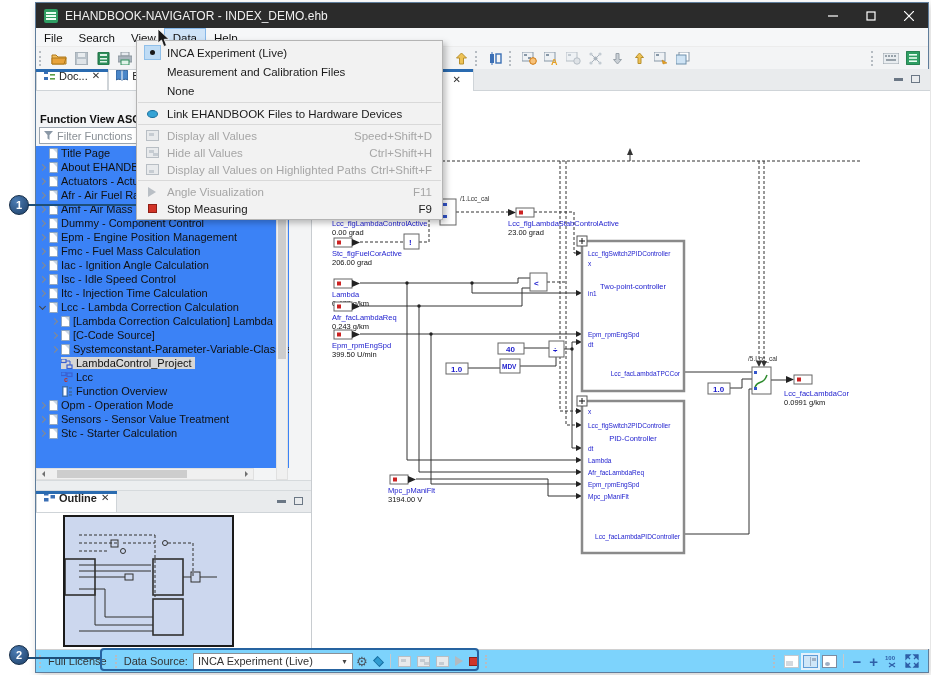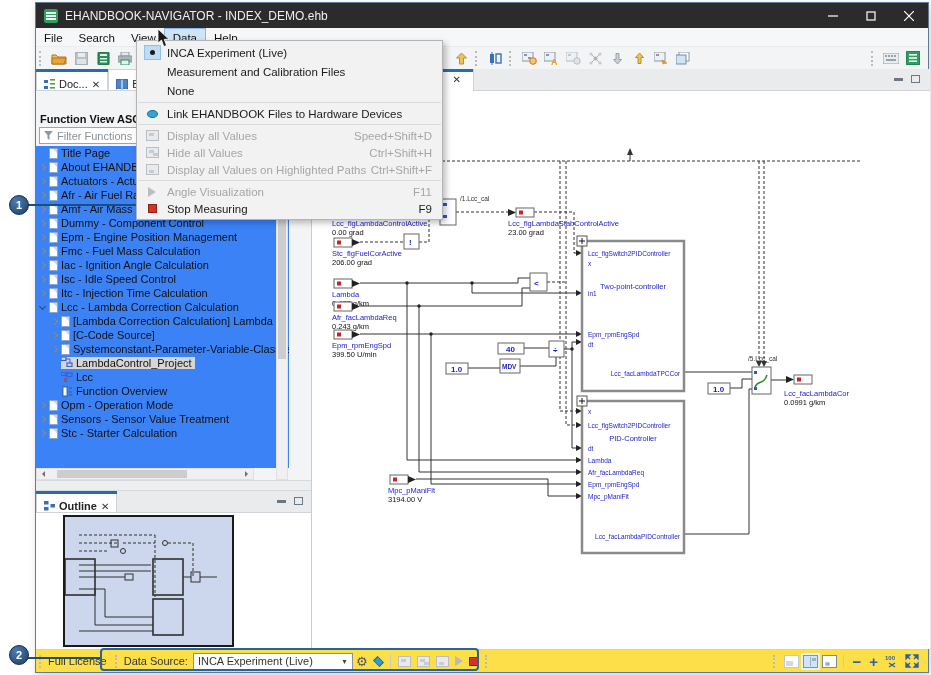--- a/index.html
+++ b/index.html
@@ -21,21 +21,21 @@
   .mb-item.hl { background:#cfe4f8; border:1px solid #86b7e8; padding-top:1px; }
   
   .toolbar { left:0; top:44px; width:100%; height:23px; background:#f3f4f5; border-bottom:1px solid #dcdcdc; display:flex; align-items:center; }
   .tgrip { width:5px; height:15px; border-left:2px dotted #b6bcc2; margin:0 4px 0 3px; }
   .tico { width:20px; height:19px; display:flex; align-items:center; justify-content:center; margin:0 1px; }
   .tspacer { width:292px; }
   .tright { margin-left:auto; display:flex; align-items:center; margin-right:4px; }
   
   .lpanel { left:0; top:66px; width:275px; height:580px; background:#f3f4f5; }
   .tabstrip { left:0; top:0; width:100%; height:22px; background:#e9ebed; border-bottom:1px solid #cfd4d8; display:flex; }
-  .tab { background:#fff; border:1px solid #cfd4d8; border-bottom:none; display:flex; align-items:flex-end; gap:4px; padding:0 7px; font-size:11px; color:#222; position:relative; }
+  .tab { background:#fff; border:1px solid #cfd4d8; border-bottom:none; display:flex; align-items:flex-start; gap:4px; padding:0 7px; font-size:11px; color:#222; position:relative; }
   .tab.active::before { content:""; position:absolute; left:-1px; right:-1px; top:-1px; height:3px; background:#2a6bb0; }
   .x { font-family:"DejaVu Sans","Liberation Sans",sans-serif; font-size:10px; font-weight:bold; color:#333; }
   .lhead { left:4px; top:44px; font-size:11px; font-weight:bold; color:#111; }
   .filter { left:3px; top:58px; width:240px; height:17px; background:#fff; border:1px solid #9aa4ae; display:flex; align-items:center; gap:4px; padding:0 4px; }
   .filter .ph { font-size:11px; color:#8a9096; }
   .tree { left:0; top:77px; width:253px; height:322px; background:#3b82f6; overflow:hidden; }
   .trow { height:14px; display:flex; align-items:center; font-size:11px; color:#111; white-space:nowrap; }
   .trow .lab { padding-left:3px; }
   .trow .sel { background:#d6d6d6; padding:0 3px 0 0; }
   .chev { width:5px; height:5px; border:solid #8a8a8a; border-width:0 1.3px 1.3px 0; transform:rotate(-45deg); margin:0 4px 0 0; flex:0 0 auto; }
@@ -60,21 +60,21 @@
   .outbody { left:0; top:444px; width:275px; height:136px; background:#fff; }
   .thumb { left:27px; top:2px; width:171px; height:132px; background:#ccd7ee; border:2px solid #1a1a1a; }
   
   .mpanel { left:275px; top:66px; width:619px; height:580px; background:#fff; border-left:1px solid #c8ccd0; }
   .mtabs { left:0; top:0; width:100%; height:22px; background:#e9ebed; border-bottom:1px solid #cfd4d8; }
   .mtab { position:absolute; left:0; top:0; width:162px; height:22px; background:#fff; border-right:1px solid #cfd4d8; }
   .mtab::before { content:""; position:absolute; left:0; right:0; top:0; height:3px; background:#2a6bb0; }
   .mtab .x { position:absolute; right:12px; top:5px; }
   .canvas { left:0; top:22px; width:618px; height:556px; background:#fff; }
   
-  .statusbar { left:0; top:646px; width:100%; height:23px; background:#fde047; border-top:1px solid #d0d0d0; display:flex; align-items:center; font-size:11px; color:#333; }
+  .statusbar { left:0; top:646px; width:100%; height:23px; background:#7dd3fc; border-top:1px solid #d0d0d0; display:flex; align-items:center; font-size:11px; color:#333; }
   .sgrip { width:4px; height:13px; border-left:2px dotted #b6bcc2; margin:0 5px 0 3px; }
   .ds-select { width:160px; height:17px; background:#fff; border:1px solid #8a9097; display:flex; align-items:center; font-size:11px; margin-left:5px; }
   .ds-select .val { flex:1; padding-left:4px; white-space:nowrap; overflow:hidden; }
   .ds-select .caret { width:15px; text-align:center; color:#444; font-size:8px; font-family:"DejaVu Sans",sans-serif; }
   .sico { margin:0 3px; display:flex; align-items:center; justify-content:center; }
   .vbar { width:1px; height:14px; background:#c6cacd; margin:0 4px; }
   .gearg { font-family:"DejaVu Sans",sans-serif; font-size:13px; color:#4a5560; }
   .lens { width:9px; height:9px; background:#2f9bd0; border:1px solid #1b6fa0; transform:rotate(45deg) scaleY(.7); }
   .grayico { width:13px; height:11px; border:1px solid #b8bec4; background:#e8eaec; position:relative; }
   .grayico i { position:absolute; left:2px; top:2px; width:5px; height:3px; background:#c6ccd2; }
@@ -389,21 +389,21 @@
             <span class="dicon"></span>
             <span class="lab">[C-Code Source]</span>
           </div>
         <div class="trow ind1">
             <span class="chev"></span>
             <span class="dicon"></span>
             <span class="lab">Systemconstant-Parameter-Variable-Classes</span>
           </div>
         <div class="trow ind1">
             <span class="chev none"></span>
-            <span class="sel" style="display:flex;align-items:flex-start;gap:3px">
+            <span class="sel" style="display:flex;align-items:flex-end;gap:3px">
           <svg class="gicon" width="12" height="10">
                 <rect x="0" y="0" width="5" height="3.5" fill="none" stroke="#3a5fd0" stroke-width="1.2"></rect>
                 <rect x="6" y="6" width="5" height="3.5" fill="none" stroke="#3a5fd0" stroke-width="1.2"></rect>
                 <path d="M5,2 L9,2 L9,6" stroke="#3a5fd0" fill="none"></path>
               </svg>
           <span>LambdaControl_Project</span>
             </span>
           </div>
         <div class="trow ind1">
             <span class="chev none"></span>

